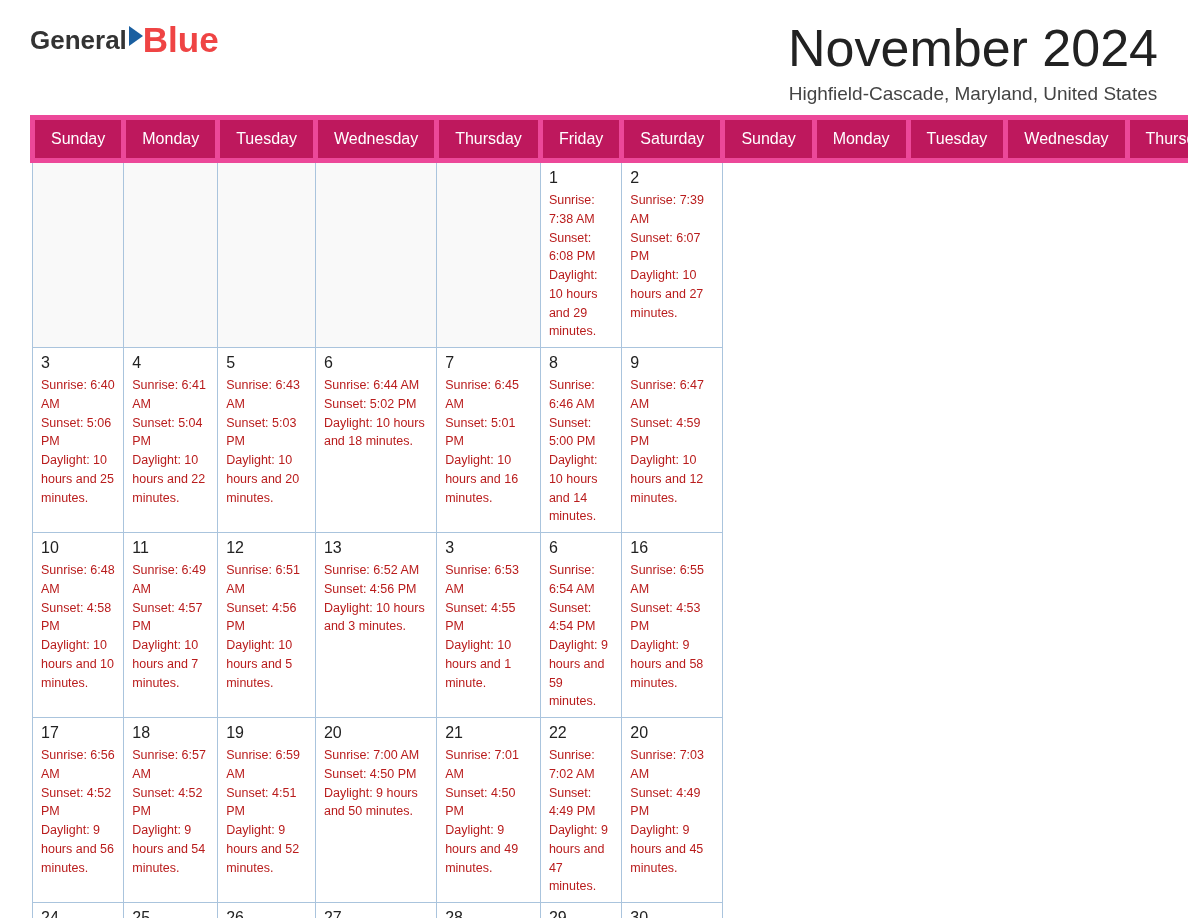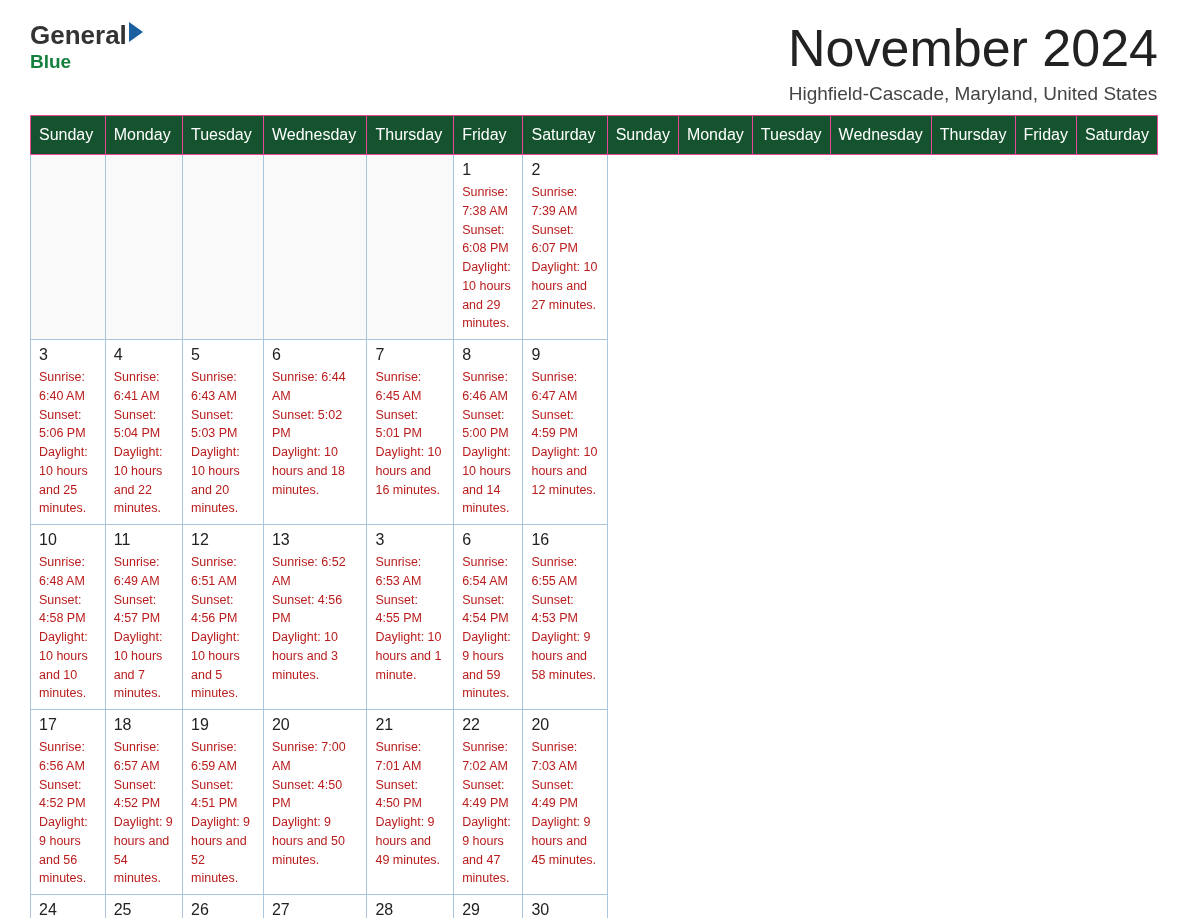--- a/index.html
+++ b/index.html
@@ -15,36 +15,36 @@
       justify-content: space-between;
       align-items: flex-start;
       margin-bottom: 10px;
     }
     .logo-text-general {
       font-size: 26px;
       font-weight: bold;
       color: #333;
     }
     .logo-text-blue {
-      font-size: 19px;
+      font-size: 35px;
       font-weight: bold;
-      color: #15803d;
+      color: #ef4444;
     }
     .logo-arrow {
       width: 0;
       height: 0;
       border-left: 14px solid #1a5fa0;
       border-top: 10px solid transparent;
       border-bottom: 10px solid transparent;
       margin-left: 2px;
       margin-top: -8px;
     }
     .logo-wrapper {
       display: flex;
-      flex-direction: column;
+      flex-direction: row;
     }
     .logo-top {
       display: flex;
       align-items: center;
     }
     .title-block {
       text-align: center;
     }
     .month-title {
       font-size: 52px;
@@ -56,27 +56,27 @@
       font-size: 19px;
       color: #444;
       margin-top: 6px;
     }
     table {
       width: 100%;
       border-collapse: collapse;
       margin-top: 10px;
     }
     th {
-      background-color: #14532d;
+      background-color: #be185d;
       color: #fff;
       font-size: 16px;
       font-weight: normal;
-      padding: 10px 8px;
+      padding: 10px 16px;
       text-align: left;
-      border: 1px solid #ec4899;
+      border: 5px solid #ec4899;
     }
     td {
       border: 1px solid #aac4dd;
       vertical-align: top;
       padding: 6px 8px;
       width: calc(100% / 7);
       min-height: 100px;
     }
     .day-number {
       font-size: 16px;

